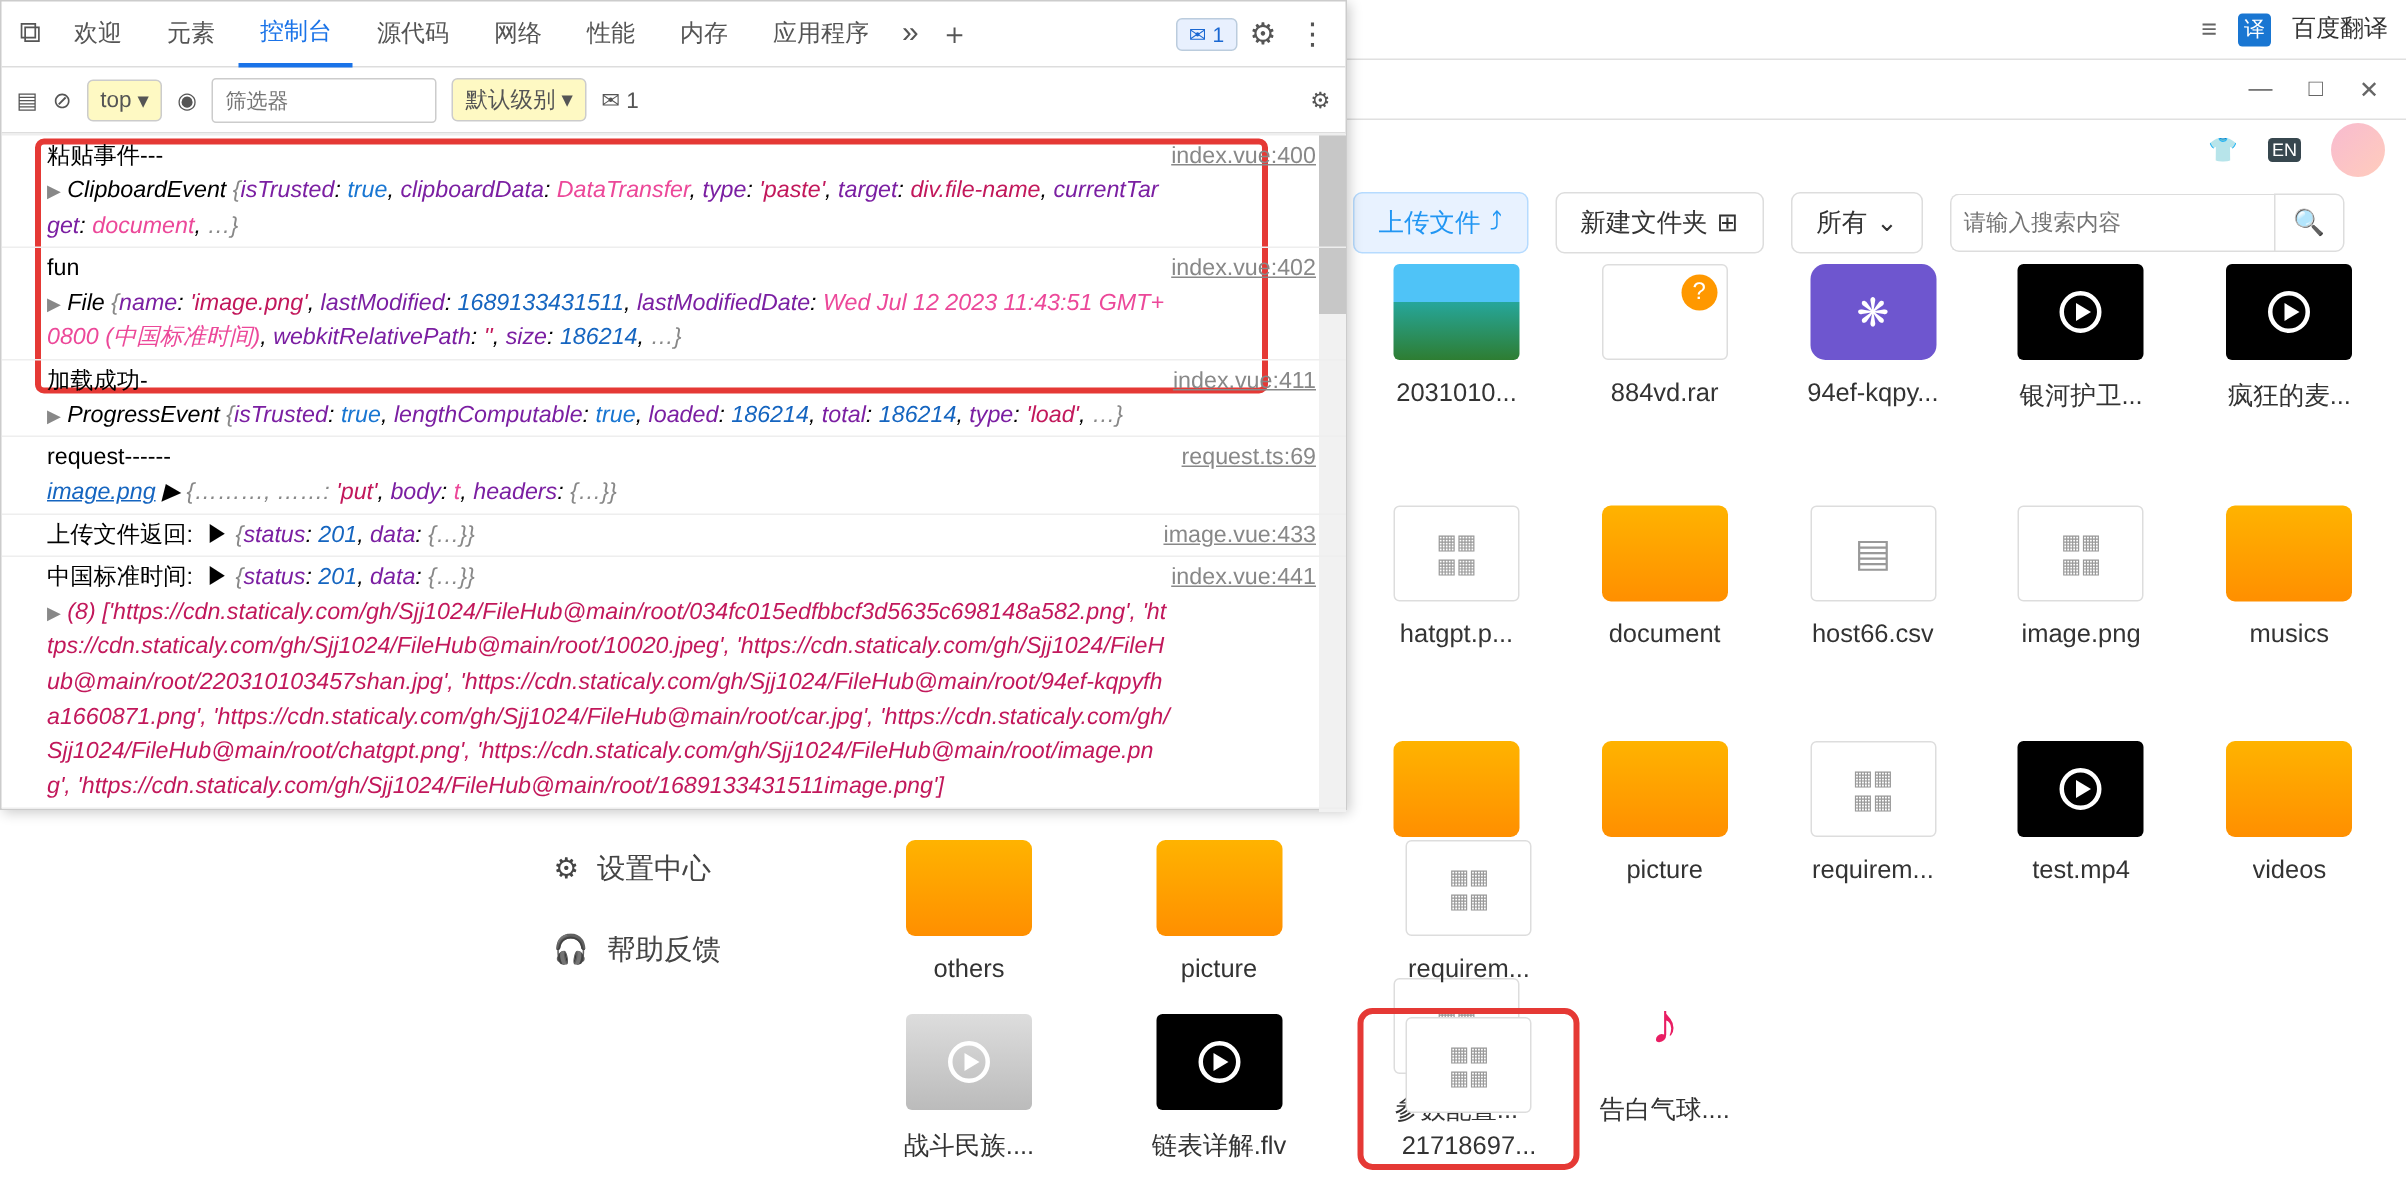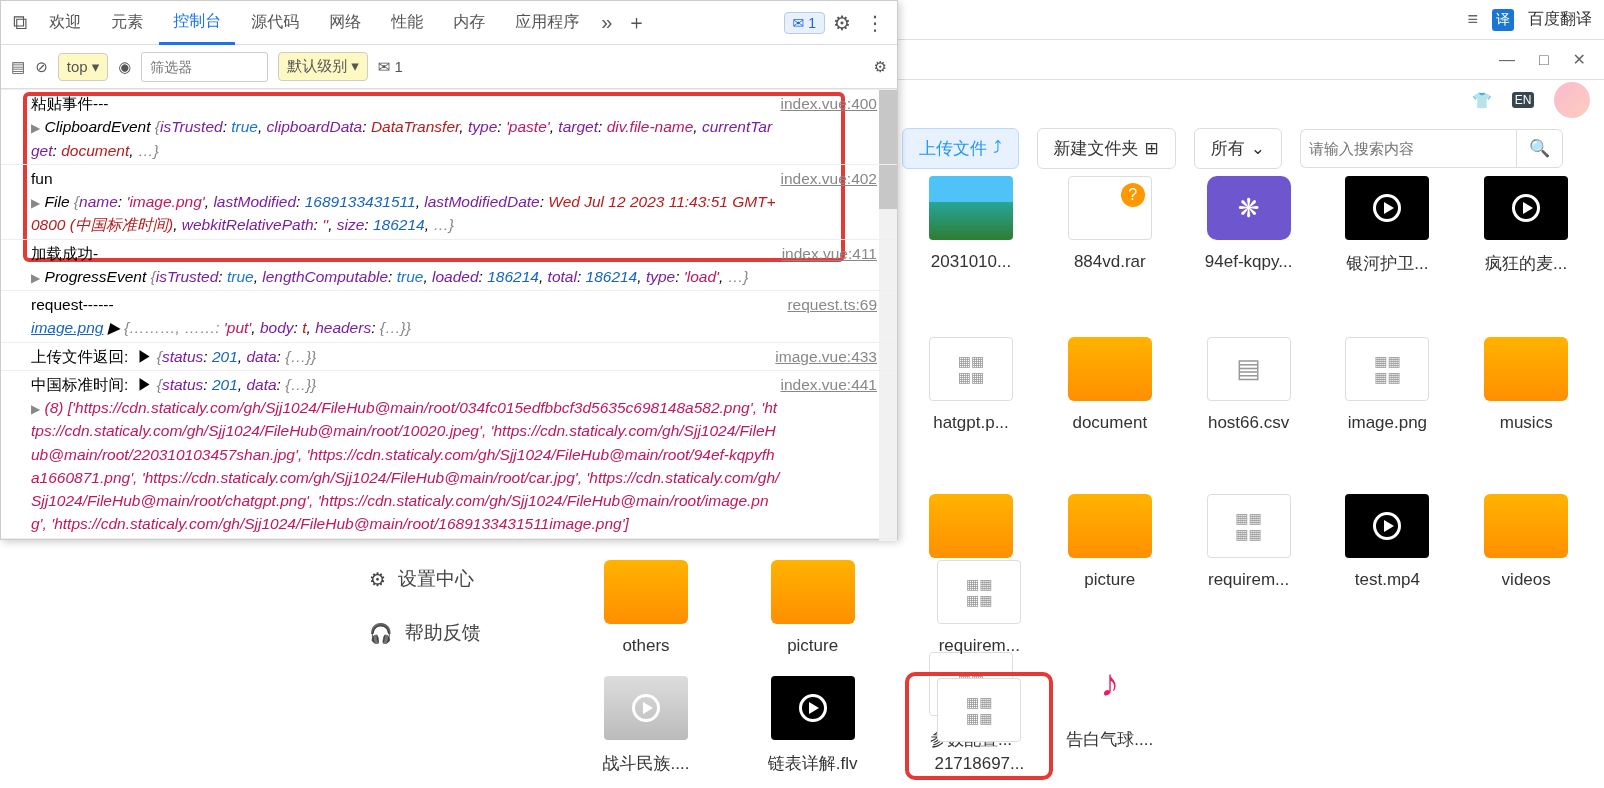--- a/index.html
+++ b/index.html
@@ -6,36 +6,36 @@
 body{width:1604px;height:788px;position:relative;background:#fff;overflow:hidden}
 .devtools{position:absolute;left:0;top:0;width:898px;height:540px;background:#fff;border:1px solid #ccc;box-shadow:2px 2px 8px rgba(0,0,0,.2);z-index:10}
 .dt-tabs{display:flex;align-items:center;height:44px;border-bottom:1px solid #ddd;padding:0 6px;gap:2px;font-size:16px;color:#555}
 .dt-tabs .tab{padding:10px 14px;cursor:pointer}
 .dt-tabs .tab.active{color:#1a73e8;border-bottom:3px solid #1a73e8}
 .dt-tabs .sp{flex:1}
 .dt-tabs .chipbtn{display:inline-flex;align-items:center;gap:4px;border:1px solid #bcd;background:#e8f0fe;padding:2px 8px;border-radius:4px;font-size:14px;color:#1967d2}
 .dt-tabs .iconbtn{padding:6px;color:#555;font-size:20px}
 .dt-filter{display:flex;align-items:center;height:44px;border-bottom:1px solid #ddd;padding:0 10px;gap:10px;font-size:15px;color:#555}
 .dt-filter .pill{display:flex;align-items:flex-start;gap:4px;border:1px solid #ccc;padding:4px 8px;border-radius:4px;background:#fef9c3}
-.dt-filter input{border:1px solid #ccc;padding:6px 8px;font-size:14px;width:127px;border-radius:3px}
+.dt-filter input{border:1px solid #ccc;padding:6px 8px;font-size:14px;width:150px;border-radius:3px}
 .dt-filter .sp{flex:1}
 .console{height:452px;overflow:auto;font-family:Consolas,Menlo,monospace;font-size:15.5px;line-height:1.5;position:relative}
 .console .redbox{position:absolute;left:22px;top:3px;width:822px;height:170px;border:4px solid #e53935;border-radius:6px;pointer-events:none}
 .console .row{display:flex;padding:2px 8px 2px 30px;border-top:1px solid #eee;position:relative}
 .console .row:first-child{border-top:none}
 .console .arr{position:absolute;left:32px;color:#888;font-size:12px}
 .console .msg{flex:1;word-break:break-all}
 .console .src{color:#888;text-decoration:underline;padding-right:12px;white-space:nowrap}
 .c-label{color:#000}
 .c-prop{color:#7b1fa2;font-style:italic}
 .c-name{color:#c2185b;font-style:italic}
 .c-bool{color:#1976d2;font-style:italic}
 .c-str{color:#c2185b;font-style:italic}
 .c-num{color:#1565c0;font-style:italic}
-.c-obj{color:#b91c1c;font-style:italic}
+.c-obj{color:#ec4899;font-style:italic}
 .c-dim{color:#888;font-style:italic}
 .italic{font-style:italic}
 .underline-link{color:#1565c0;text-decoration:underline}
 
 .appbar{position:absolute;right:0;top:0;width:710px;height:40px;display:flex;align-items:center;justify-content:flex-end;border-bottom:1px solid #e0e0e0;padding-right:12px;gap:14px}
 .appbar .smicon{font-size:18px;color:#666}
 .appbar .translate-badge{width:22px;height:22px;background:#1976d2;color:#fff;display:flex;align-items:center;justify-content:center;font-size:14px;border-radius:3px}
 .browsertop{position:absolute;right:0;top:40px;width:710px;height:40px;display:flex;align-items:center;justify-content:flex-end;border-bottom:1px solid #e0e0e0;padding-right:18px;gap:24px;color:#666}
 .avatarbar{position:absolute;right:0;top:80px;width:710px;height:40px;display:flex;align-items:center;justify-content:flex-end;padding-right:14px;gap:20px}
 .avatarbar .avatar{width:36px;height:36px;border-radius:50%;background:linear-gradient(135deg,#f8bbd0,#ffccbc)}

